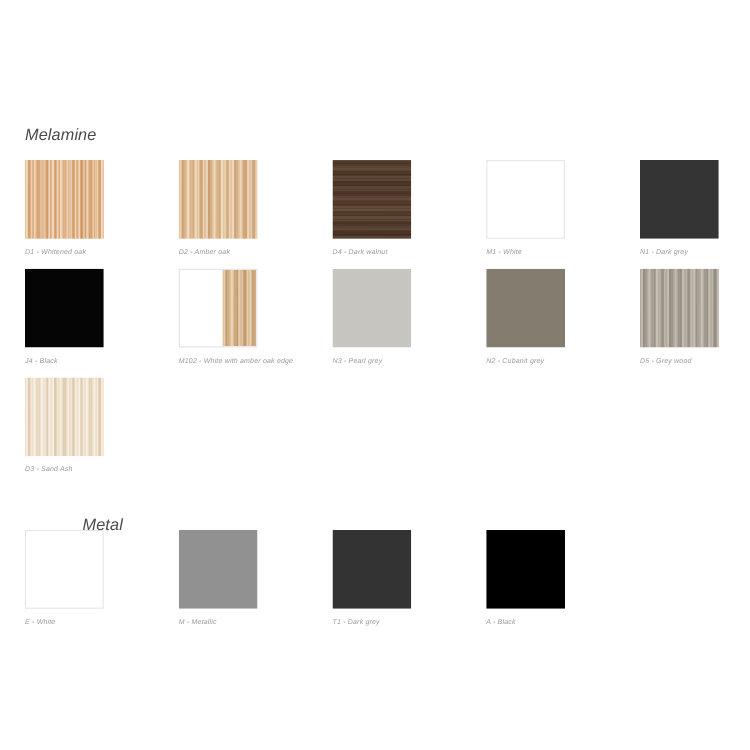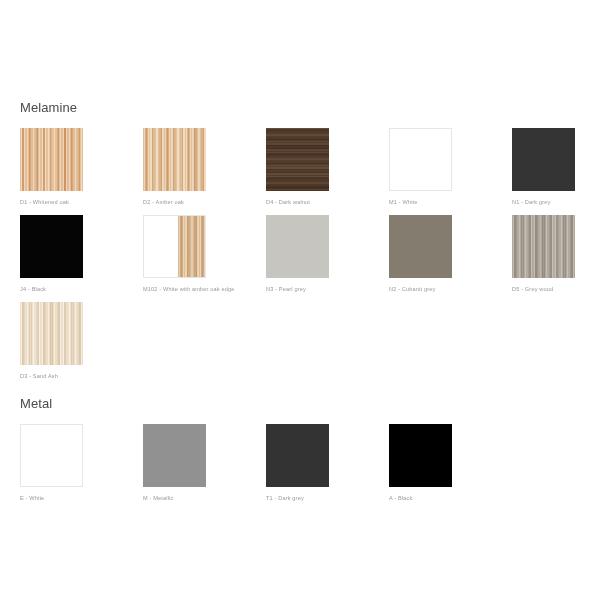--- a/index.html
+++ b/index.html
@@ -14,20 +14,21 @@
     -webkit-font-smoothing: antialiased;
     overflow: hidden;
     position: relative;
   }
 
   .page {
     position: absolute;
     left: 0; top: 0;
     width: 480px;
     height: 600px;
+    font-style: italic;
   }
 
   .section { position: absolute; left: 0; width: 600px; }
 
   .section-title {
     position: absolute;
     left: 20px;
     font-size: 13px;
     line-height: 15px;
     color: #4a4a4a;
@@ -252,21 +253,21 @@
             <div class="grain-v tex-d3"></div>
           </div>
           <div class="swatch-label">D3 - Sand Ash</div>
         </div>
       </div>
 
     </div>
   </div>
 
   <div class="section" style="top:396px;">
-    <div class="section-title" style="top:0px;">Metal</div>
+    <div class="section-title" style="top:16px;margin-left:46px;">Metal</div>
 
     <div class="grid" style="top:28px;">
       <div class="row">
         <div class="swatch-cell" style="left:0px;">
           <div class="swatch bordered">
             <div class="solid" style="background:#ffffff;"></div>
           </div>
           <div class="swatch-label">E - White</div>
         </div>
 

